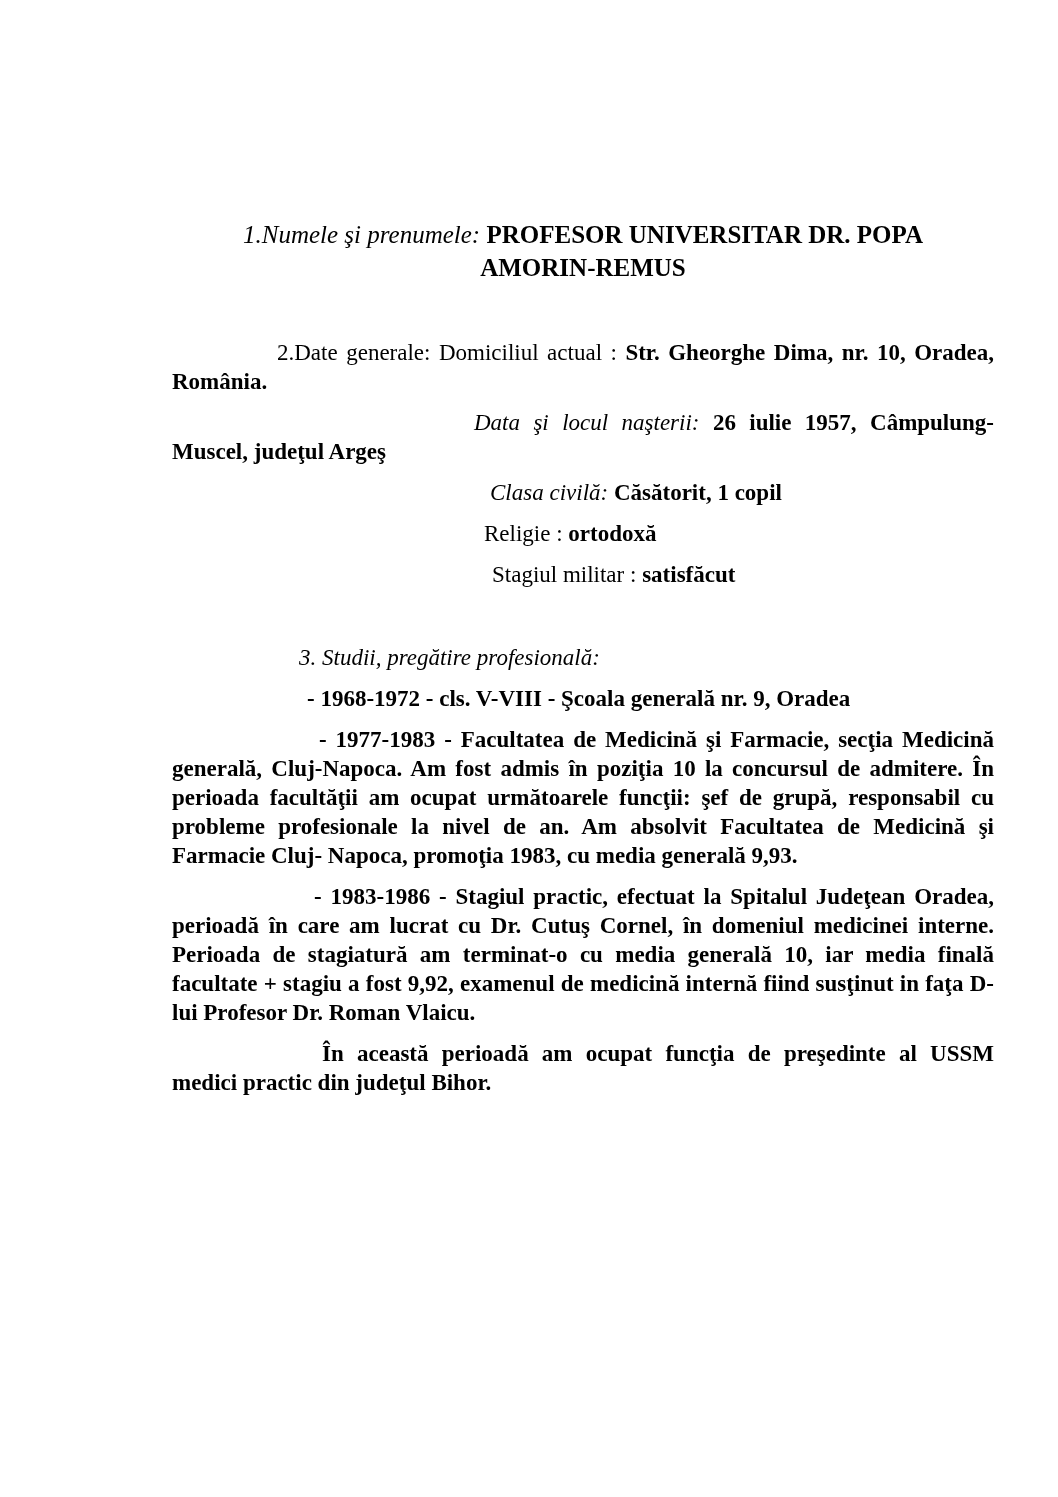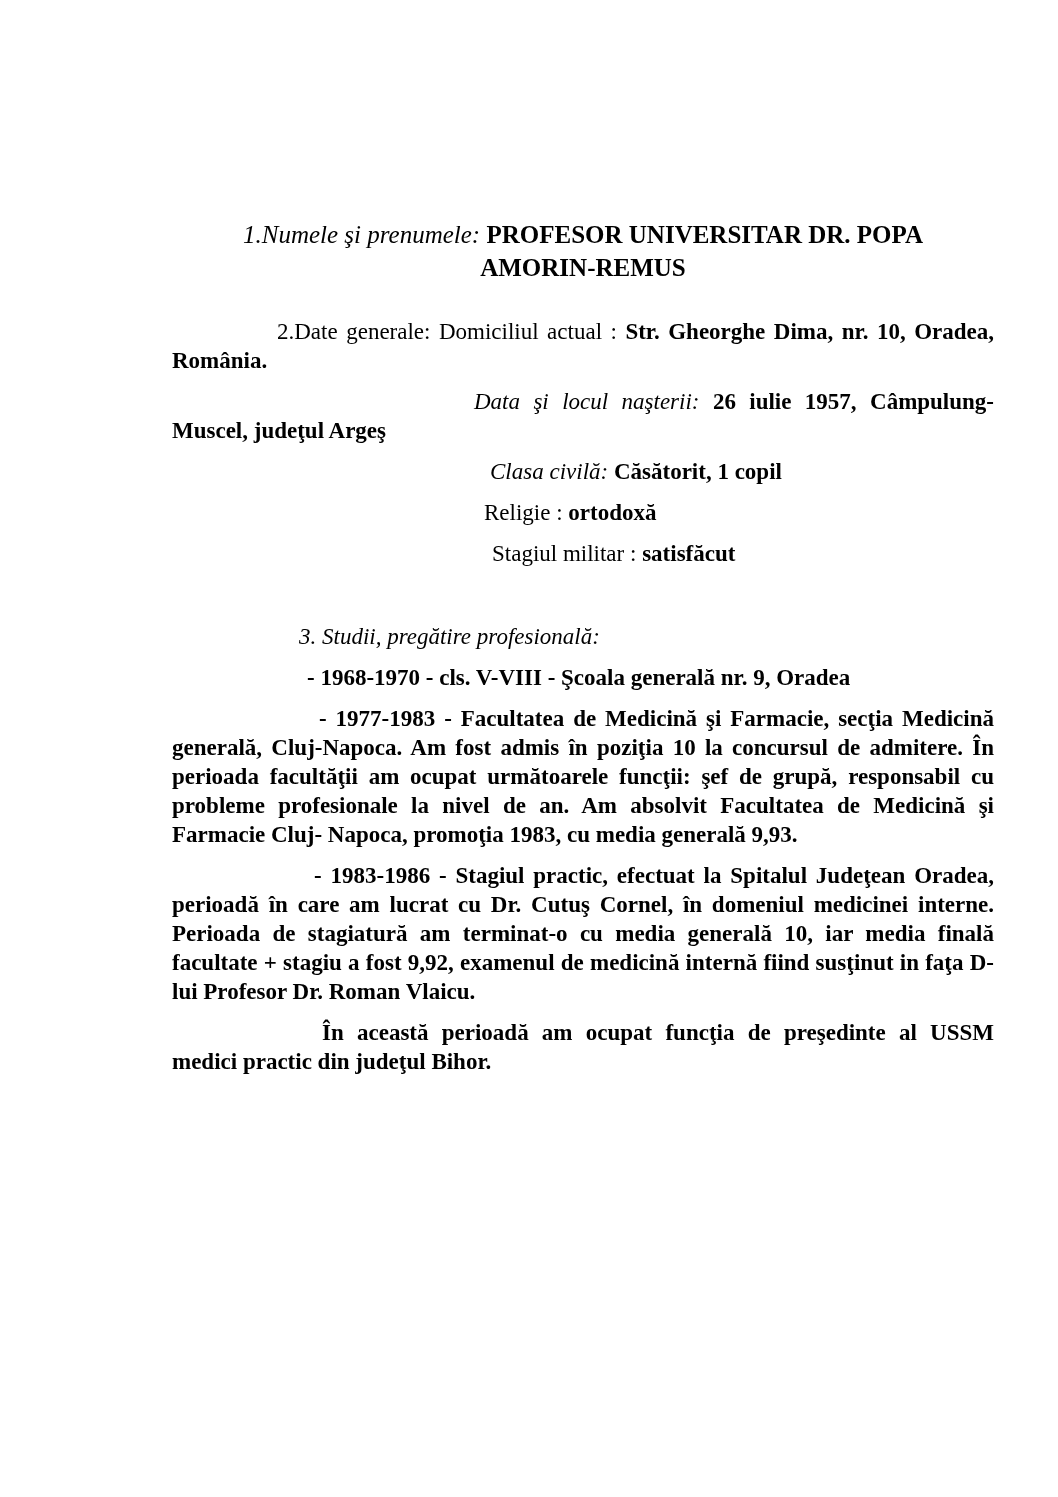--- a/index.html
+++ b/index.html
@@ -23,21 +23,21 @@
     font-size: 27px;
     line-height: 34px;
     font-weight: bold;
     text-align: center;
     text-decoration: underline;
     text-decoration-thickness: 2px;
     letter-spacing: 0.5px;
   }
   .name-block {
     max-width: 700px;
-    margin: 0 auto 33px auto;
+    margin: 0 auto 54px auto;
     font-size: 25px;
     line-height: 33px;
     text-align: center;
   }
   .section {
     margin: 0 0 54px 0;
   }
   .section:last-child { margin-bottom: 0; }
   p.line {
     margin: 12px;
@@ -79,21 +79,21 @@
     <p class="line ind-312"><span>Religie : </span><span class="bold">ortodoxă</span></p>
 
     <p class="line ind-320"><span>Stagiul militar : </span><span class="bold">satisfăcut</span></p>
 
   </div>
 
   <div class="section">
 
     <p class="line italic ind-127">3. Studii, pregătire profesională:</p>
 
-    <p class="line bold ind-135">- 1968-1970 - cls. V-VIII - Şcoala generală nr. 9, Oradea</p>
+    <p class="line bold ind-135">- 1968-1972 - cls. V-VIII - Şcoala generală nr. 9, Oradea</p>
 
 
     <p class="line bold justify ind-147">- 1977-1983 - Facultatea de Medicină şi Farmacie, secţia Medicină generală, Cluj-Napoca. Am fost admis în poziţia 10 la concursul de admitere. În perioada facultăţii am ocupat următoarele funcţii: şef de grupă, responsabil cu probleme profesionale la nivel de an. Am absolvit Facultatea de Medicină şi Farmacie Cluj- Napoca, promoţia 1983, cu media generală 9,93.</p>
 
     <p class="line bold justify ind-142">- 1983-1986 - Stagiul practic, efectuat la Spitalul Judeţean Oradea, perioadă în care am lucrat cu Dr. Cutuş Cornel, în domeniul medicinei interne. Perioada de stagiatură am terminat-o cu media generală 10,  iar media finală facultate + stagiu a fost 9,92, examenul de medicină internă fiind susţinut in faţa D-lui Profesor Dr. Roman Vlaicu.</p>
 
     <p class="line bold justify ind-150">În această perioadă am ocupat funcţia de preşedinte al USSM medici practic din judeţul Bihor.</p>
 
 
   </div>

